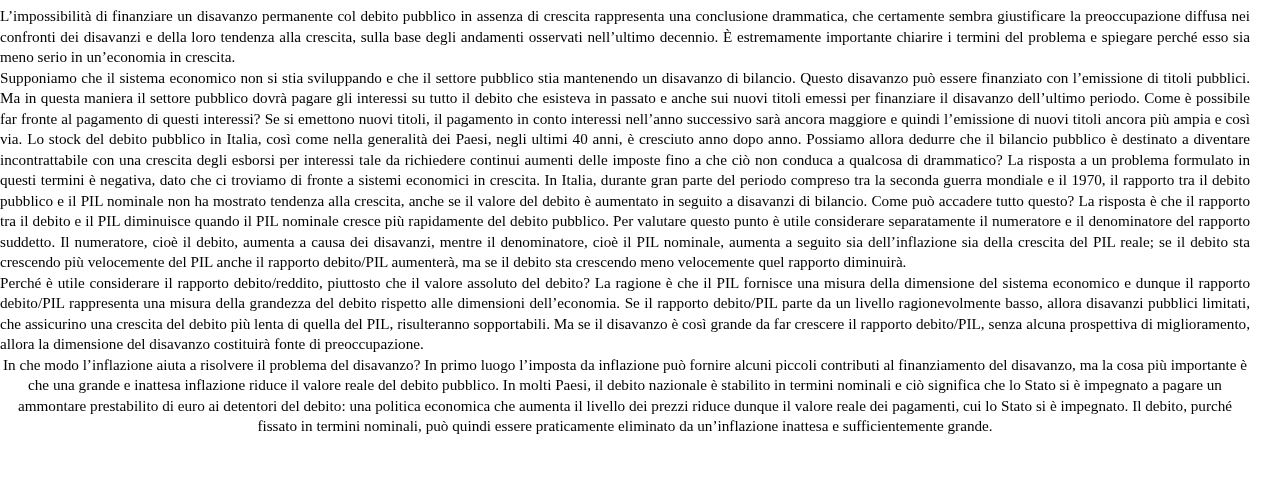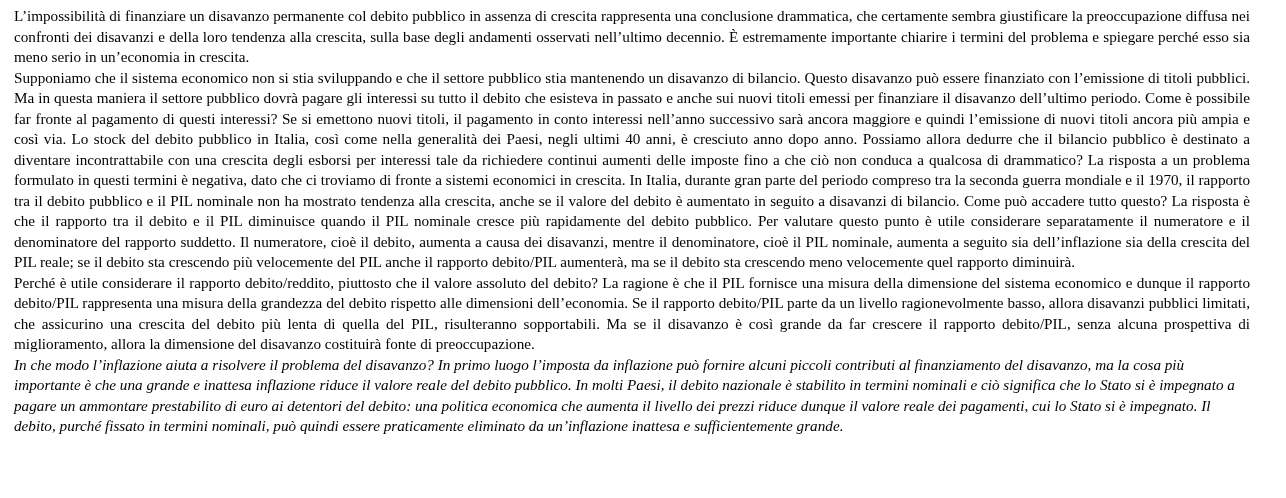--- a/index.html
+++ b/index.html
@@ -11,33 +11,32 @@
     width: 1286px;
     height: 498px;
     overflow: hidden;
     font-family: "Liberation Serif", "DejaVu Serif", serif;
     color: #000000;
   }
   #document-page {
     box-sizing: border-box;
     width: 1260px;
     height: 498px;
-    padding: 6px 10px 4px 14px;
+    padding: 6px 10px 4px 0;
   }
   .para {
     margin: 0;
     text-align: justify;
     text-justify: inter-word;
     font-size: 15.2px;
     line-height: 20.5px;
     hyphens: none;
   }
   .para:last-child {
-    text-align: left;
-    font-style: italic;
+    text-align: center;
   }
   .para.justified-last {
     text-align: justify;
   }
 </style>
 </head>
 <body>
 
 <div id="document-page">
   <p class="para justified-last">L’impossibilità di finanziare un disavanzo permanente col debito pubblico in assenza di crescita rappresenta una conclusione drammatica, che certamente sembra giustificare la preoccupazione diffusa nei confronti dei disavanzi e della loro tendenza alla crescita, sulla base degli andamenti osservati nell’ultimo decennio. È estremamente importante chiarire i termini del problema e spiegare perché esso sia meno serio in un’economia in crescita.</p>

